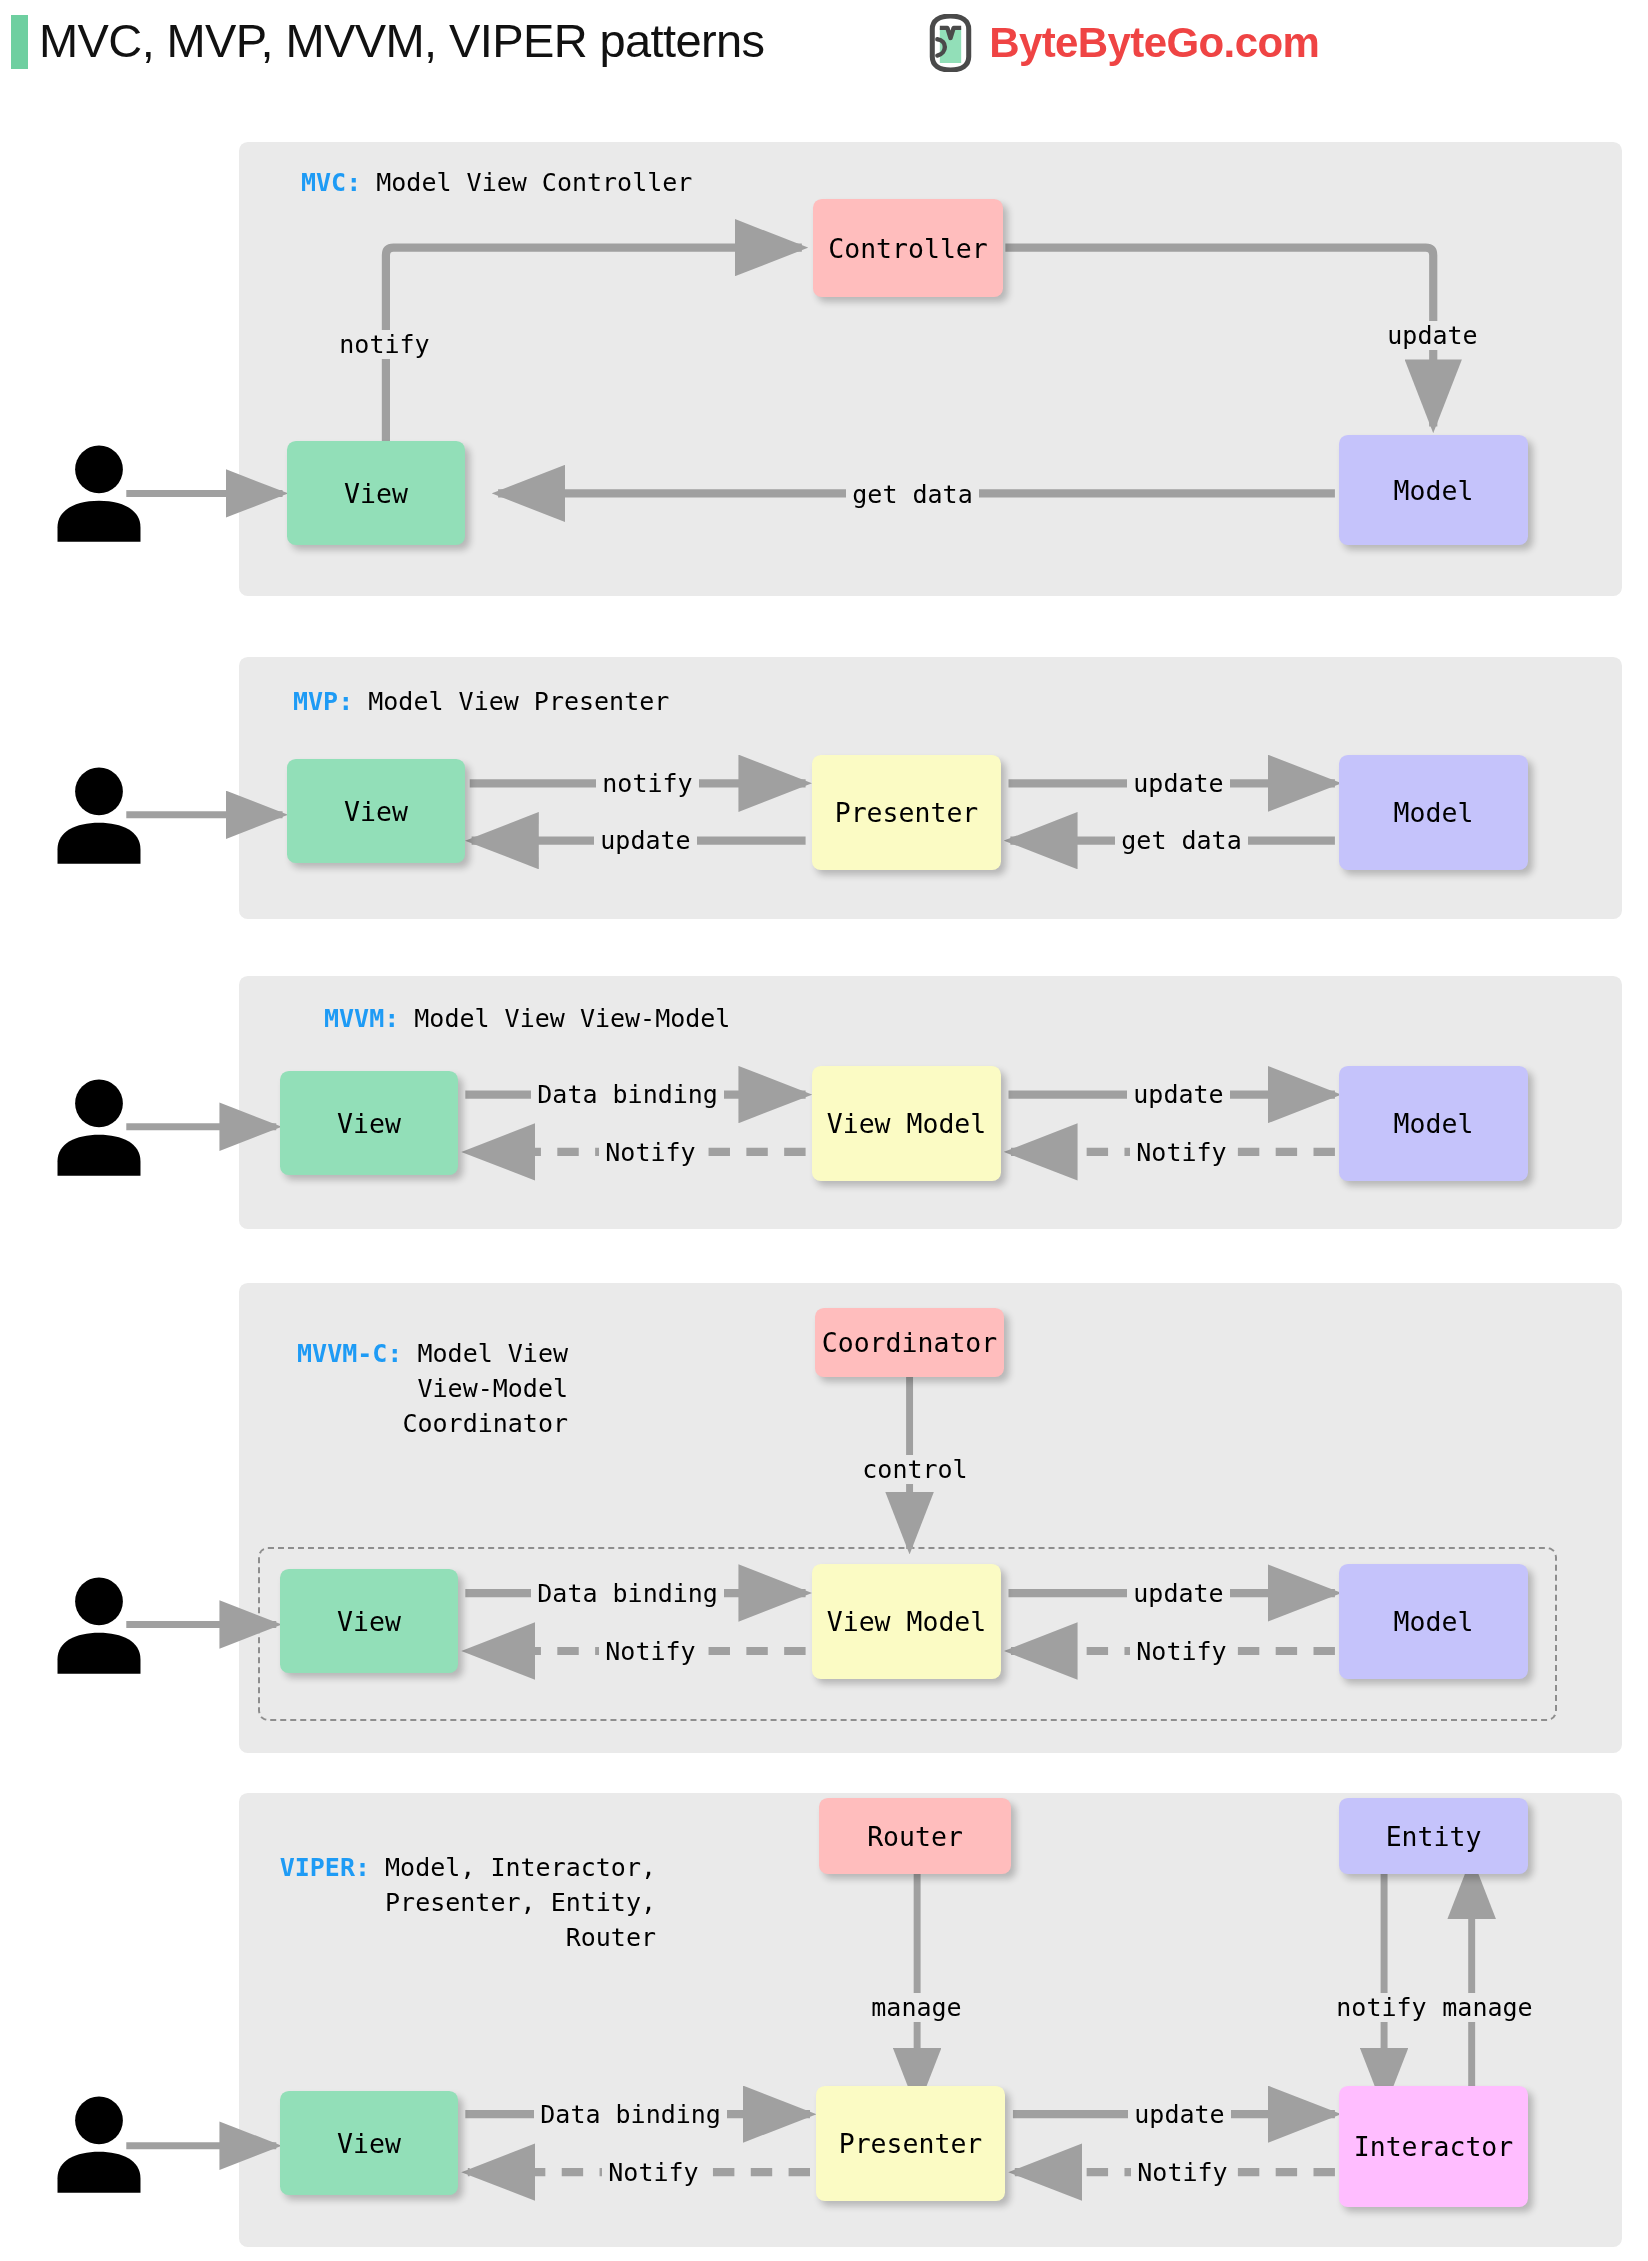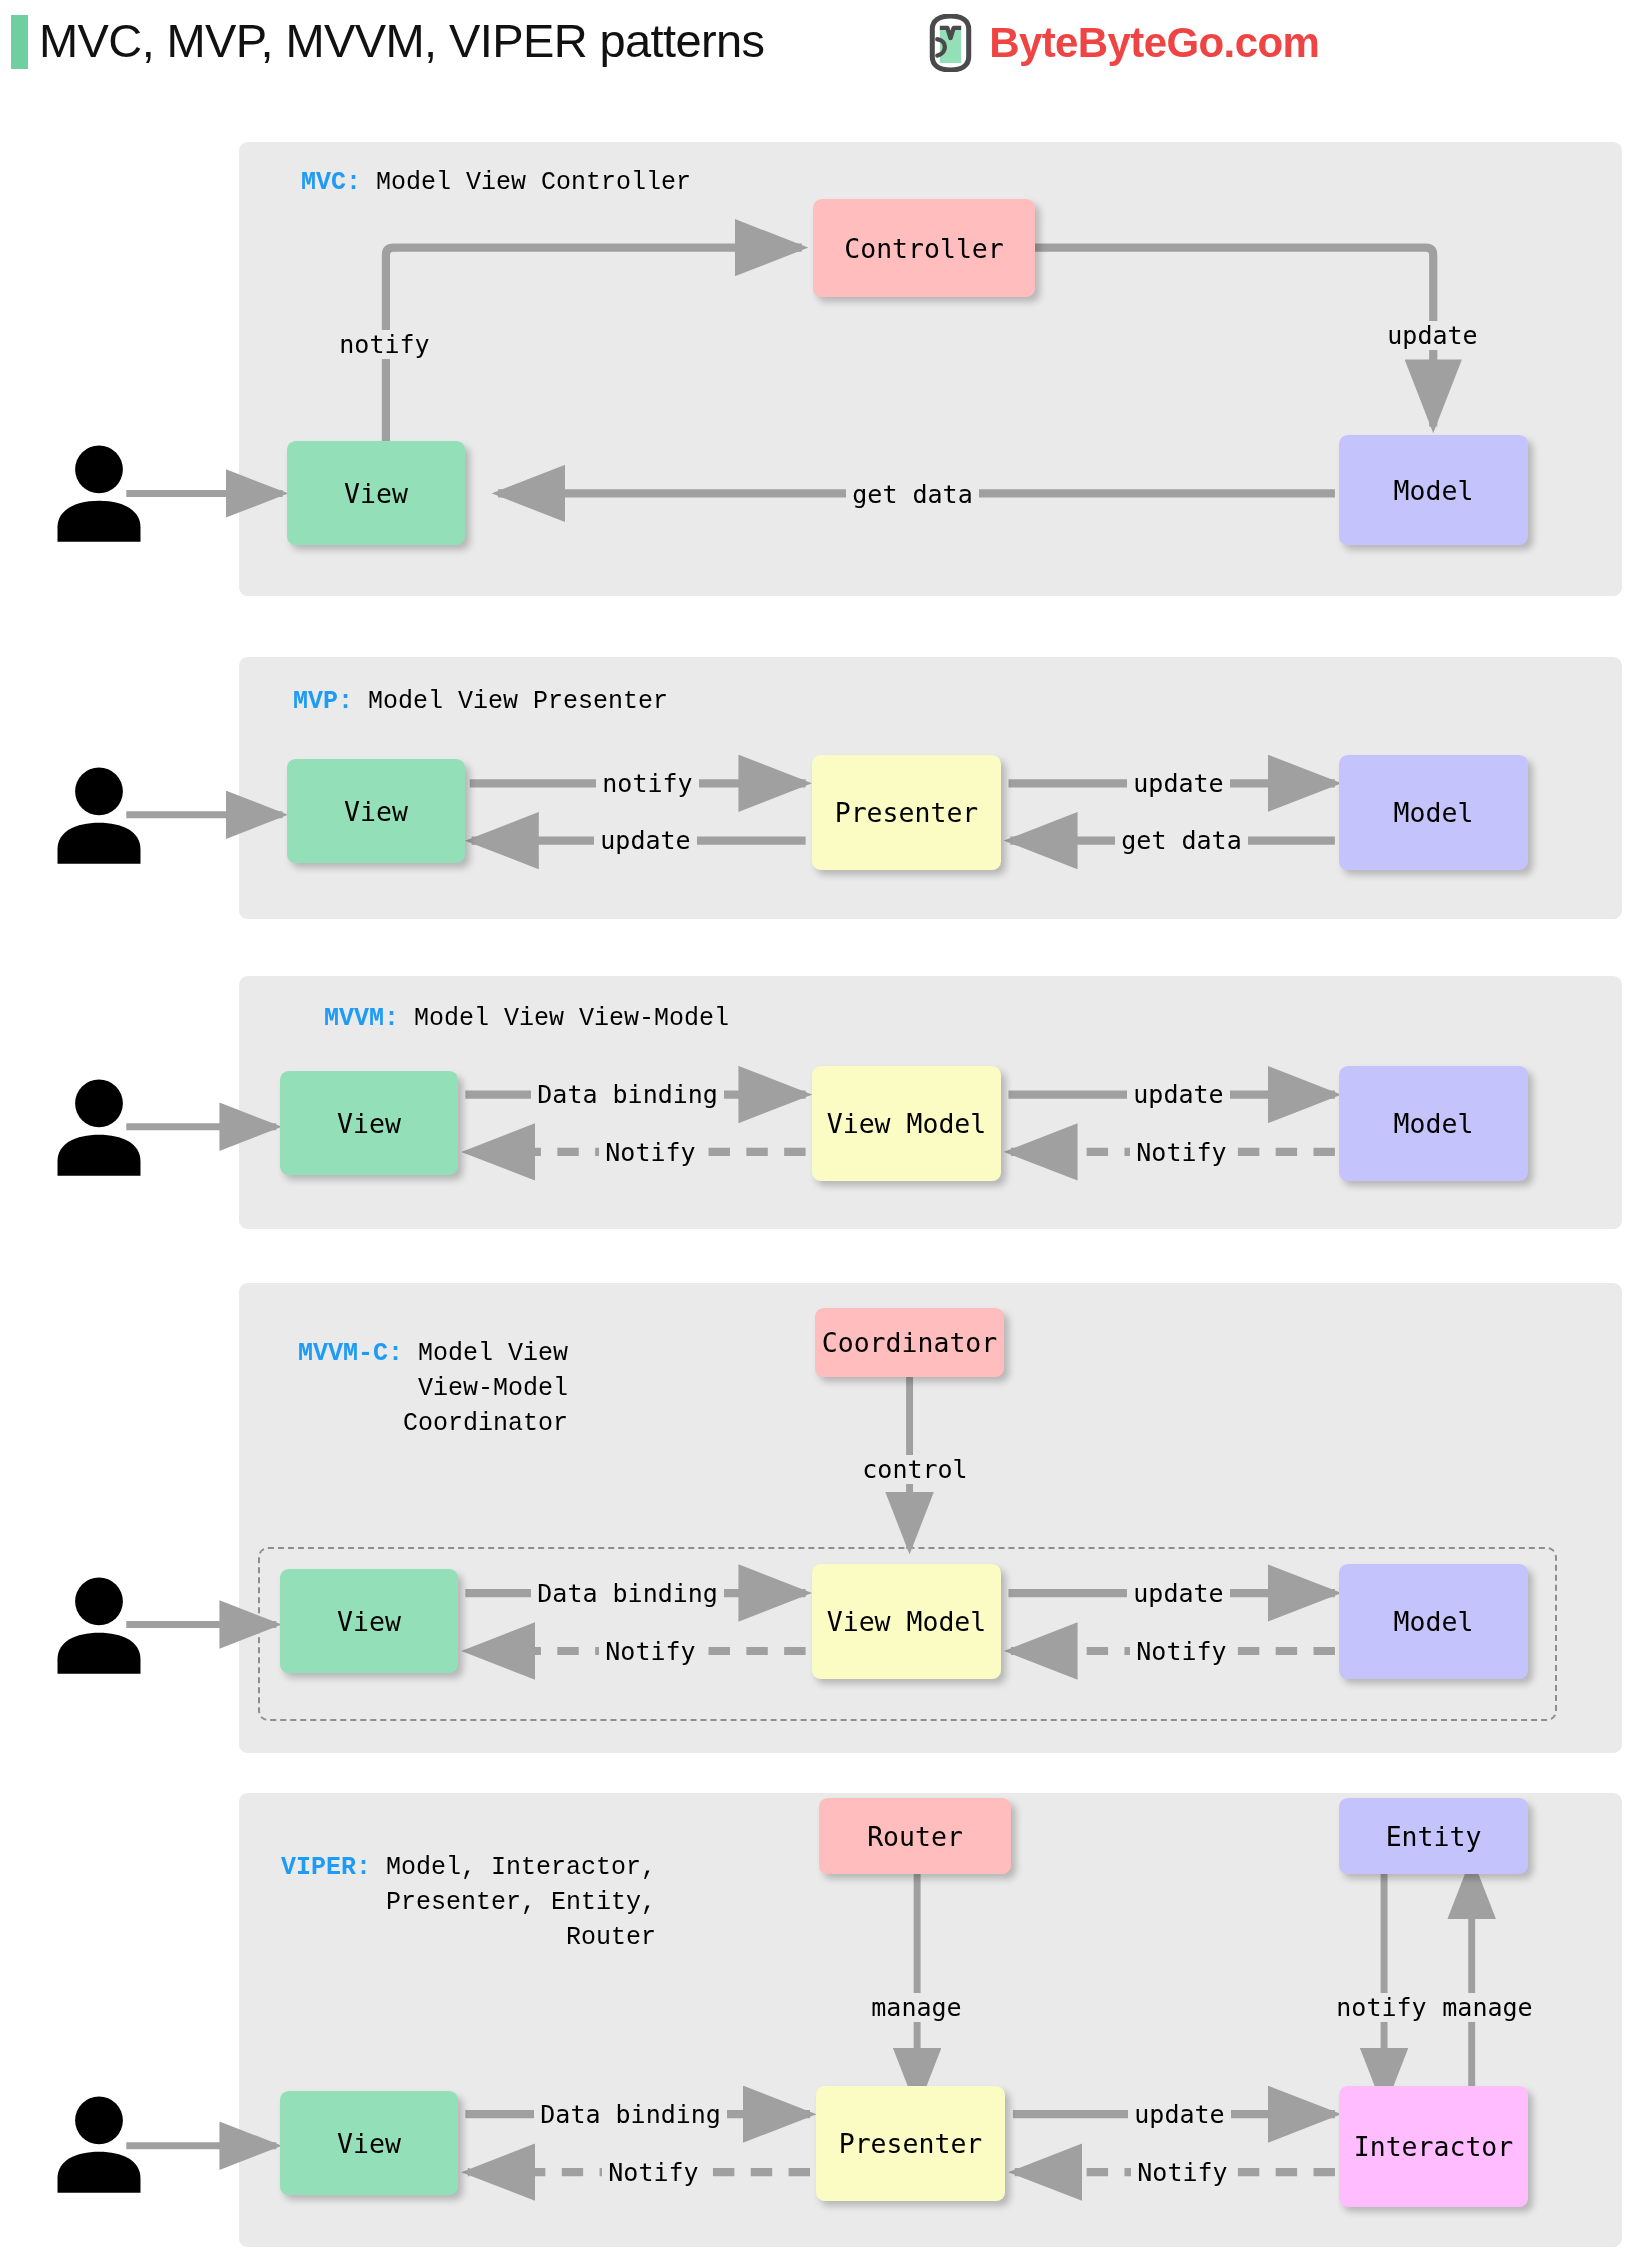--- a/index.html
+++ b/index.html
@@ -56,21 +56,20 @@
     position: absolute;
     background: #eaeaea;
     border-radius: 8.8px;
   }
   .panel-label {
     position: absolute;
     font-size: 25px;
     line-height: 35px;
     color: #000000;
     white-space: pre;
-    font-family: Liberation Mono, monospace;
   }
   .panel-label .abbr { color: #1e9bf5; font-weight: 700; }
   .label-right { text-align: right; }
 
   
   .node {
     position: absolute;
     border-radius: 8.8px;
     display: flex;
     align-items: center;
@@ -148,21 +147,21 @@
 
   <line x1="200" y1="783" x2="448" y2="783" stroke="#a0a0a0" stroke-width="11" marker-end="url(#ah)"></line>
 
   <path d="M612 700 L612 405 Q612 393 624 393 L1272 393" fill="none" stroke="#a0a0a0" stroke-width="13" marker-end="url(#ah)"></path>
 
   <path d="M1595 393 L2262 393 Q2274 393 2274 405 L2274 677" fill="none" stroke="#a0a0a0" stroke-width="13" marker-end="url(#ah)"></path>
 
   <line x1="2118" y1="783" x2="790" y2="783" stroke="#a0a0a0" stroke-width="13" marker-end="url(#ah)"></line>
 </svg>
 
-<div class="node n-ctrl" style="left:813px; top:199px; width:222px; height:98px;">
+<div class="node n-ctrl" style="left:813px; top:199px; width:190px; height:98px;">
   <span>Controller</span>
 </div>
 <div class="node n-view" style="left:287px; top:441px; width:178px; height:104px;">
   <span>View</span>
 </div>
 <div class="node n-model" style="left:1339px; top:435px; width:189px; height:110px;">
   <span>Model</span>
 </div>
 
 <div class="edge-label" style="left:333px; top:330px;">notify</div>

